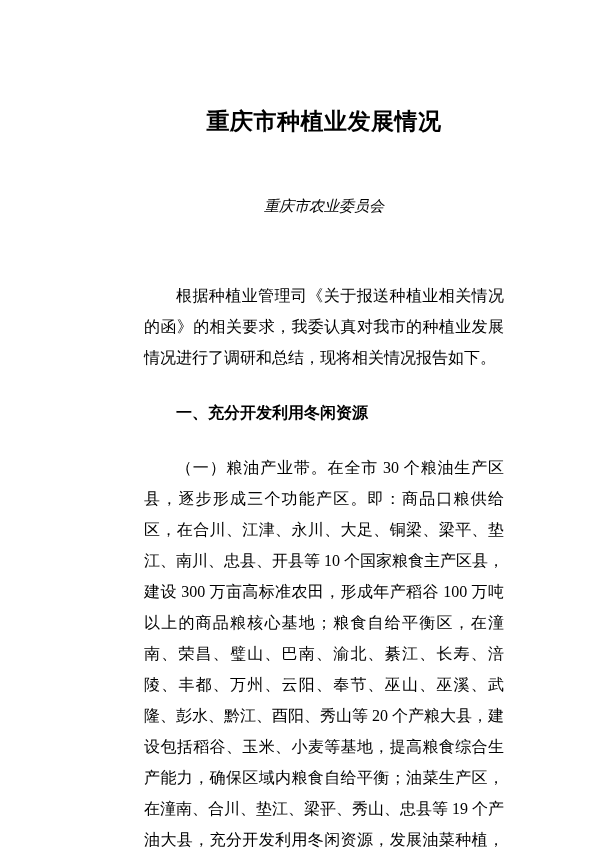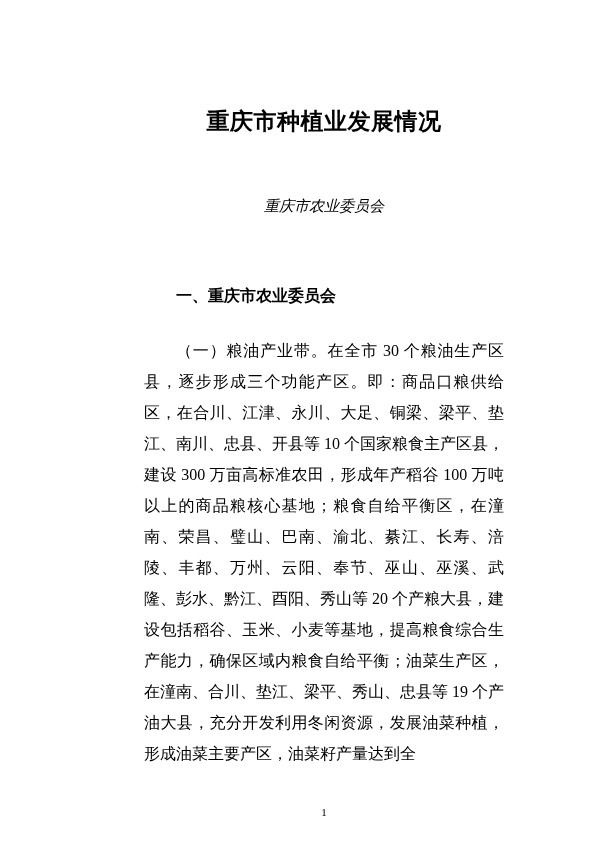--- a/index.html
+++ b/index.html
@@ -59,19 +59,20 @@
 </head>
 <body>
 
 <div class="page">
 
   <h1 class="doc-title">重庆市种植业发展情况</h1>
 
   <div class="doc-author">重庆市农业委员会</div>
 
   <div class="doc-body">
-    <p class="para-heading">一、重庆市农业委员会</p>
+    <p>根据种植业管理司《关于报送种植业相关情况的函》的相关要求，我委认真对我市的种植业发展情况进行了调研和总结，现将相关情况报告如下。</p>
+    <p class="para-heading">一、充分开发利用冬闲资源</p>
     <p>（一）粮油产业带。在全市 30 个粮油生产区县，逐步形成三个功能产区。即：商品口粮供给区，在合川、江津、永川、大足、铜梁、梁平、垫江、南川、忠县、开县等 10 个国家粮食主产区县，建设 300 万亩高标准农田，形成年产稻谷 100 万吨以上的商品粮核心基地；粮食自给平衡区，在潼南、荣昌、璧山、巴南、渝北、綦江、长寿、涪陵、丰都、万州、云阳、奉节、巫山、巫溪、武隆、彭水、黔江、酉阳、秀山等 20 个产粮大县，建设包括稻谷、玉米、小麦等基地，提高粮食综合生产能力，确保区域内粮食自给平衡；油菜生产区，在潼南、合川、垫江、梁平、秀山、忠县等 19 个产油大县，充分开发利用冬闲资源，发展油菜种植，形成油菜主要产区，油菜籽产量达到全</p>
   </div>
 
   <div class="page-number">1</div>
 
 </div>
 
 </body></html>

